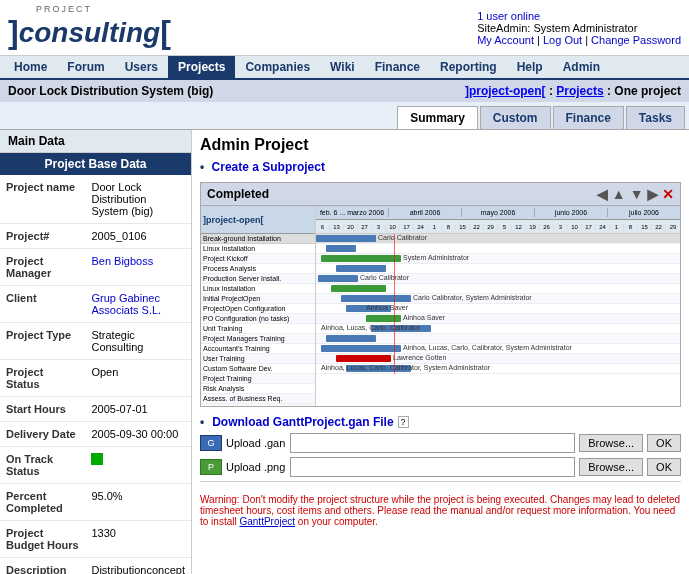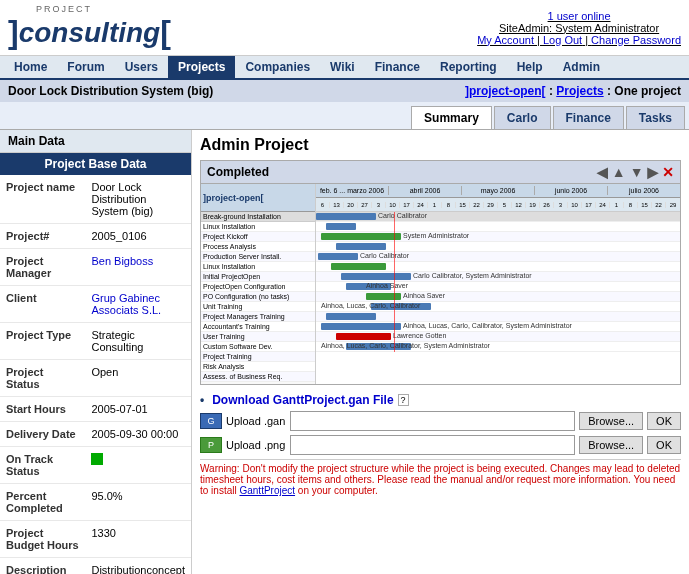--- a/index.html
+++ b/index.html
@@ -1,21 +1,21 @@
 <!DOCTYPE html>
 <html><head>
   <meta charset="utf-8">
   <style>
     * { box-sizing: border-box; margin: 0; padding: 0; }
     body { font-family: Arial, sans-serif; font-size: 12px; background: #fff; width: 689px; }
 
     
     #header { background: #fff; padding: 4px 8px; display: flex; align-items: center; justify-content: space-between; border-bottom: 1px solid #ccc; }
     #logo-area { display: flex; align-items: center; }
-    #header-right { text-align: center; font-size: 11px; text-decoration: underline; }
+    #header-right { text-align: left; font-size: 11px; }
     #header-right a { color: #0000cc; text-decoration: none; }
 
     
     #nav { background: #e0e8f0; border-bottom: 2px solid #1a3a6b; display: flex; align-items: center; padding: 0 4px; }
     #nav a { display: inline-block; padding: 4px 10px; font-size: 12px; font-weight: bold; color: #1a3a6b; text-decoration: none; }
     #nav a.active { background: #1a3a6b; color: #fff; }
 
     
     #breadcrumb { background: #d0d8e8; padding: 4px 8px; font-size: 12px; font-weight: bold; display: flex; justify-content: space-between; align-items: center; }
 
@@ -59,21 +59,21 @@
     #download-link { margin: 4px 0; font-size: 12px; }
     #download-link a { color: #0000cc; text-decoration: none; font-weight: bold; }
 
     .upload-row { display: flex; align-items: center; margin: 4px 0; gap: 4px; }
     .upload-icon { width: 20px; height: 20px; background: #4a7ab5; display: flex; align-items: center; justify-content: center; color: #fff; font-size: 8px; }
     .upload-label { font-size: 11px; width: 60px; }
     .upload-input { flex: 1; height: 20px; border: 1px solid #999; padding: 2px 4px; font-size: 10px; }
     .browse-btn { padding: 2px 8px; background: #e0e0e0; border: 1px solid #999; cursor: pointer; font-size: 11px; }
     .ok-btn { padding: 2px 8px; background: #e0e0e0; border: 1px solid #999; cursor: pointer; font-size: 11px; }
 
-    #warning-text { font-size: 10px; color: #cc0000; margin-top: 4px; border-top: 1px solid #ccc; padding-top: 3px; }
+    #warning-text { font-size: 10px; color: #cc0000; margin-top: 4px; border-top: 1px solid #ccc; padding-top: 12px; }
     #warning-text a { color: #0000cc; }
     
     .bullet { color: #1a3a6b; font-weight: bold; margin-right: 4px; }
   </style>
 </head>
 <body>
 
 <div id="header">
   <div id="logo-area">
     <div style="display:flex; flex-direction:column; align-items:flex-start;">
@@ -116,21 +116,21 @@
   <span>
     <a href="#">]project-open[</a>
     <span> : </span>
     <a href="#">Projects</a>
     <span> : One project</span>
   </span>
 </div>
 
 <div id="tabs">
   <a class="active" href="#">Summary</a>
-  <a href="#">Carlo</a>
+  <a href="#">Custom</a>
   <a href="#">Finance</a>
   <a href="#">Tasks</a>
 </div>
 
 <div id="main">
 
   <div id="left-panel">
     <div id="left-title">Main Data</div>
     <div id="project-base-title">Project Base Data</div>
     <table class="data-table">
@@ -186,20 +186,24 @@
     </tbody>
       </table>
     <div style="padding:4px;">
       <button id="edit-btn">Edit</button>
     </div>
   </div>
 
   <div id="right-panel">
     <div id="right-title">Admin Project</div>
 
+    <div id="create-subproject">
+      <span class="bullet">•</span>
+      <a href="#">Create a Subproject</a>
+    </div>
 
     <div id="scheduling-box">
       <div id="scheduling-header">
         <span>Completed</span>
         <div id="scheduling-controls">
           <span>◀</span>
           <span>▲</span>
           <span>▼</span>
           <span>▶</span>
           <span style="color:#cc0000; font-weight:bold;">✕</span>

